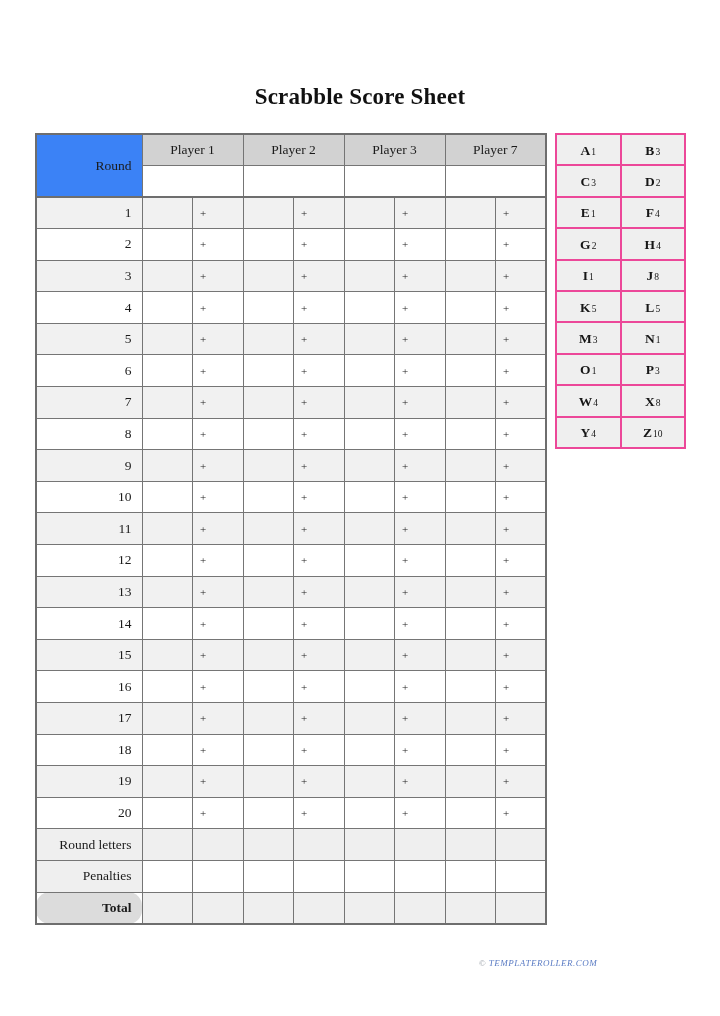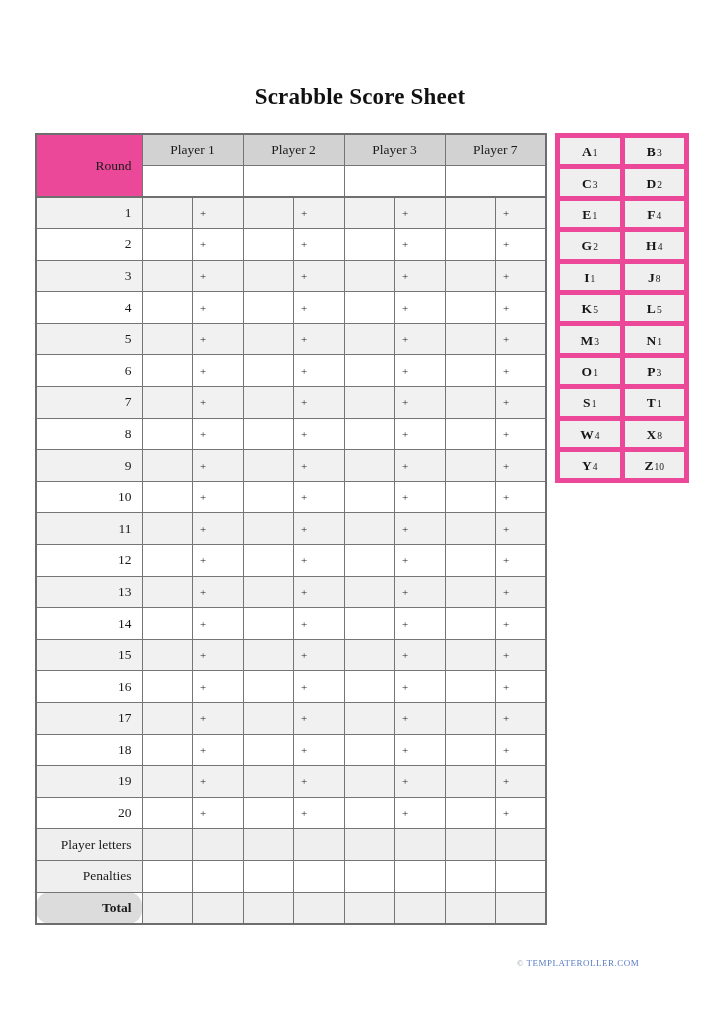--- a/index.html
+++ b/index.html
@@ -32,21 +32,21 @@
     overflow:hidden;
   }
   .col-round { width:106px; }
   .col-s { width:50.5px; }
 
   .score-table thead tr.hdr { height:31px; }
   .score-table tr.names { height:32px; }
   .score-table tbody tr { height:31.6px; }
 
   .round-h {
-    background:#ec4899; text-align:right; padding-right:10px;margin-top:10px;
+    background:#3b82f6; text-align:right; padding-right:10px;margin-top:10px;
   }
   .player-h { background:#d2d2d2; text-align:center; }
   .name-cell { background:#ffffff; }
   .pb { border-left-width:2px; border-left-color:#6e6e6e; }
   .score-table thead { border-bottom:2px solid #6e6e6e; }
 
   .rlabel { text-align:right; padding-right:10px; background:#ffffff; }
   .score-cell { background:#ffffff; }
   .bonus-cell {
     background:#ffffff; text-align:left; padding-left:7px;
@@ -61,33 +61,34 @@
   tr.row-total td.rlabel { background:#dcdcdc; font-weight:bold;border-radius:14px; }
 
   
   .letter-table {
     position:absolute; left:555px; top:133px; width:129px;
     border-collapse:collapse; table-layout:fixed;
     border:2px solid #6e6e6e;
   }
   .letter-table td {
     width:64.5px; height:31.4px;
-    border:5px solid #ec4899;
+    border:2px solid #ec4899;
     background:#efefef;
     text-align:center; vertical-align:middle;
     white-space:nowrap;
   }
   .lt { font-weight:bold; font-size:13.5px; color:#161616; }
   .lv { font-size:9.5px; color:#161616; margin-left:1px; }
 
   
   .footer {
-    position:absolute; top:958px; left:473px; width:210px;
+    position:absolute; top:958px; left:433px; width:210px;
     text-align:center; font-size:9px; letter-spacing:0.5px;
     white-space:nowrap;
+    font-style:italic;
   }
   .copy { color:#9aa0a8; }
   .credit { color:#5b7cc4; }
 </style>
 </head>
 <body>
 
 <div class="page">
 
   <h1 class="title">Scrabble Score Sheet</h1>
@@ -334,21 +335,21 @@
           <td class="score-cell pb"></td>
           <td class="bonus-cell">+</td>
           <td class="score-cell pb"></td>
           <td class="bonus-cell">+</td>
           <td class="score-cell pb"></td>
           <td class="bonus-cell">+</td>
           <td class="score-cell pb"></td>
           <td class="bonus-cell">+</td>
         </tr>
         <tr class="row-unused">
-          <td class="rlabel">Player letters</td>
+          <td class="rlabel">Round letters</td>
           <td class="score-cell pb"></td>
           <td class="score-cell"></td>
           <td class="score-cell pb"></td>
           <td class="score-cell"></td>
           <td class="score-cell pb"></td>
           <td class="score-cell"></td>
           <td class="score-cell pb"></td>
           <td class="score-cell"></td>
         </tr>
         <tr class="row-penalties">
@@ -402,24 +403,20 @@
           <td><span class="lt">K</span><span class="lv">5</span></td>
           <td><span class="lt">L</span><span class="lv">5</span></td>
         </tr>
         <tr>
           <td><span class="lt">M</span><span class="lv">3</span></td>
           <td><span class="lt">N</span><span class="lv">1</span></td>
         </tr>
         <tr>
           <td><span class="lt">O</span><span class="lv">1</span></td>
           <td><span class="lt">P</span><span class="lv">3</span></td>
-        </tr>
-        <tr>
-          <td><span class="lt">S</span><span class="lv">1</span></td>
-          <td><span class="lt">T</span><span class="lv">1</span></td>
         </tr>
         <tr>
           <td><span class="lt">W</span><span class="lv">4</span></td>
           <td><span class="lt">X</span><span class="lv">8</span></td>
         </tr>
         <tr>
           <td><span class="lt">Y</span><span class="lv">4</span></td>
           <td><span class="lt">Z</span><span class="lv">10</span></td>
         </tr>
       </tbody>

